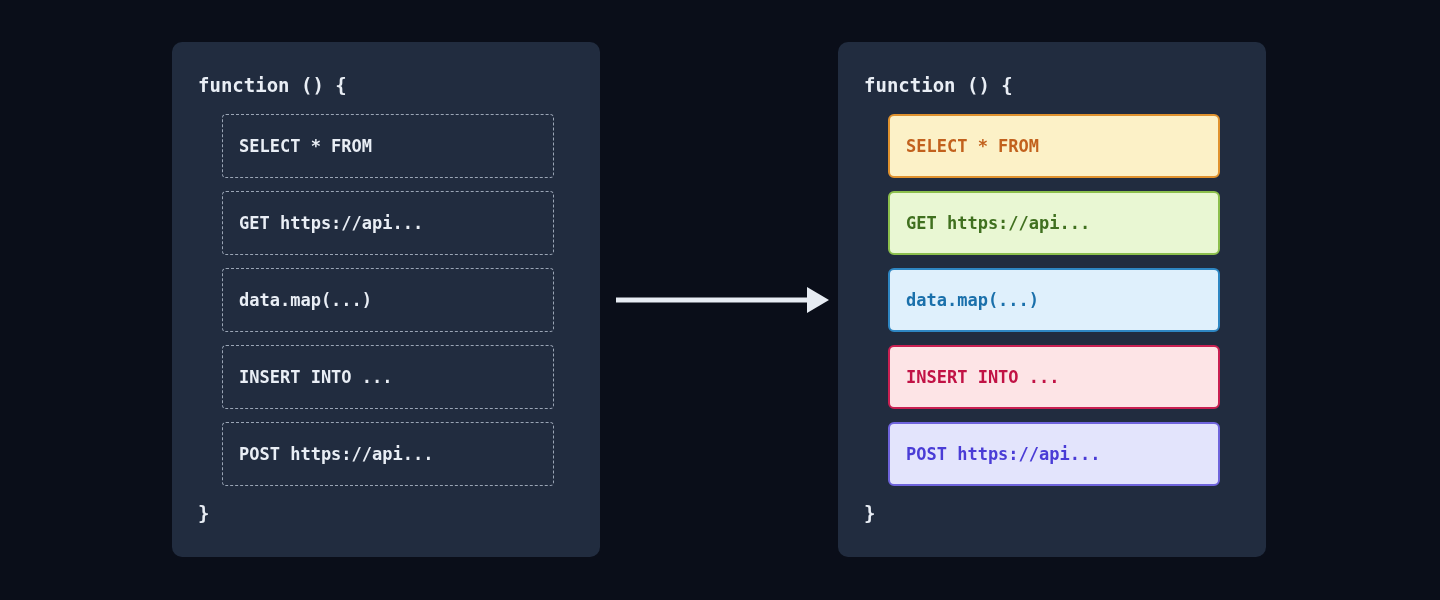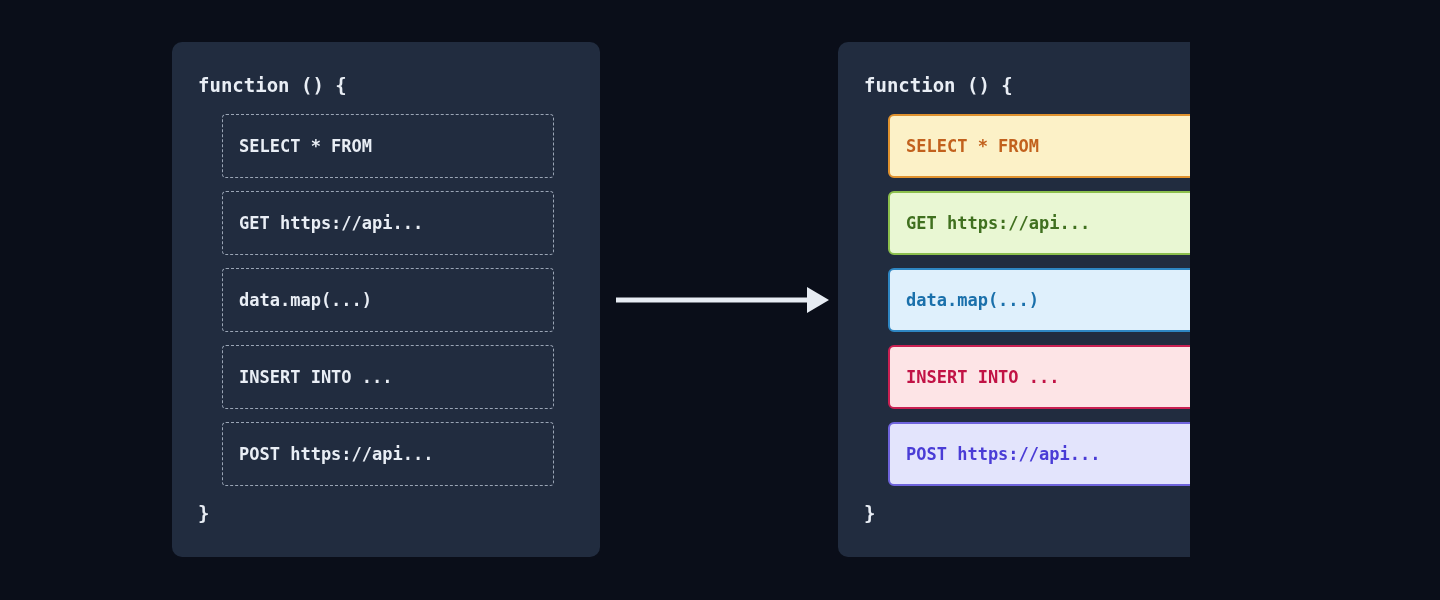--- a/index.html
+++ b/index.html
@@ -3,21 +3,21 @@
 <meta charset="utf-8">
 <style>
   html, body {
     margin: 0;
     padding: 0;
     background: #0a0e19;
     font-family: "DejaVu Sans Mono", "Liberation Mono", monospace;
   }
   .stage {
     position: relative;
-    width: 1190px;
+    width: 1440px;
     height: 600px;
     background: #0a0e19;
     overflow: hidden;
   }
   .panel {
     position: absolute;
     top: 42px;
     width: 428px;
     height: 515px;
     background: #212c3f;

